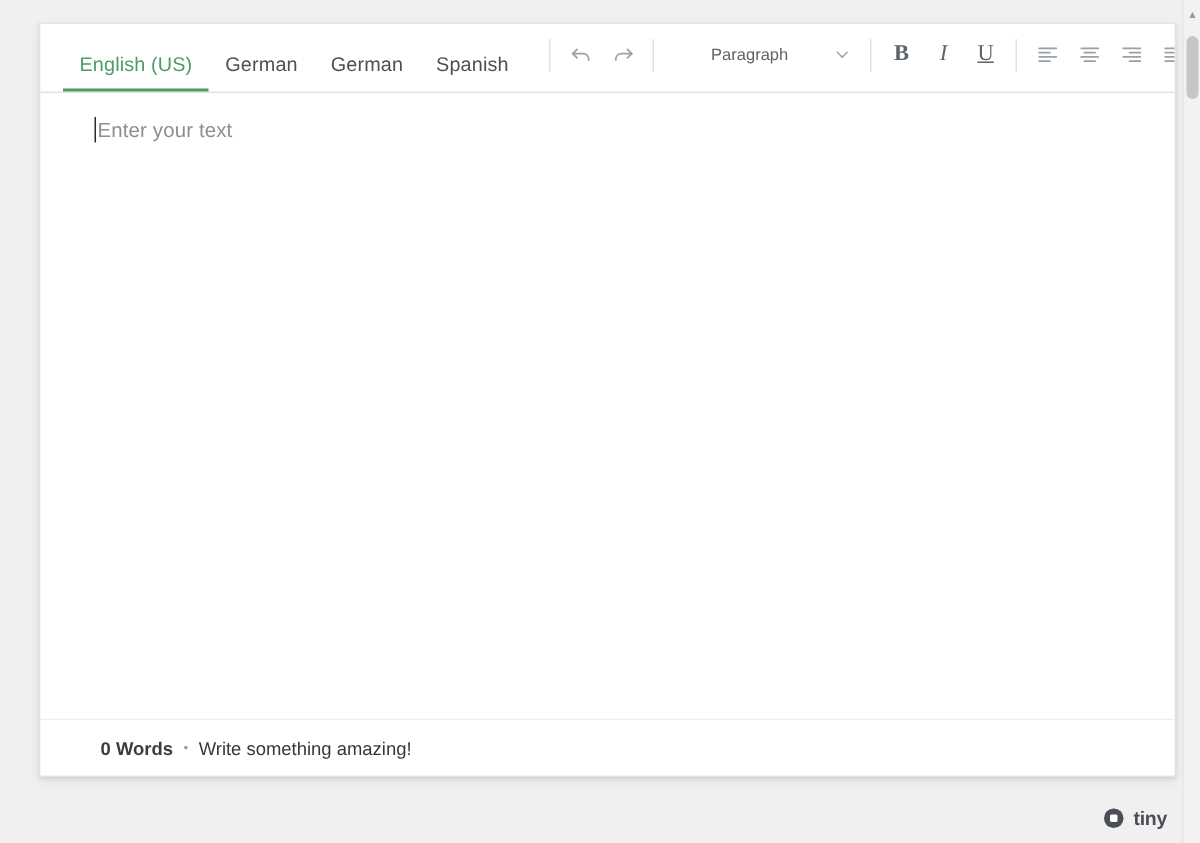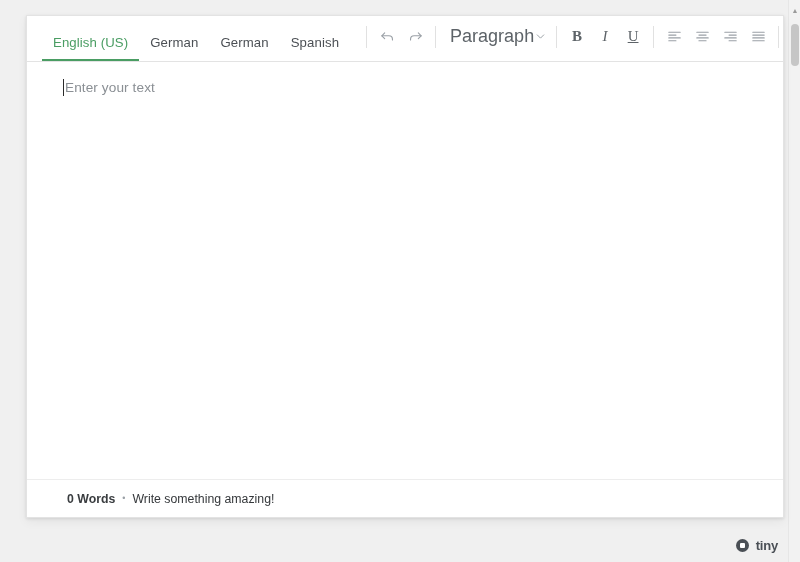--- a/index.html
+++ b/index.html
@@ -138,24 +138,25 @@
   .tb-fmt.underline { text-decoration: underline; font-family: "Liberation Serif", serif; font-size: 15px; }
 
   .tb-select {
     display: flex;
     align-items: center;
     justify-content: space-between;
     width: 108px;
     height: 28px;
     padding: 0 6px 0 8px;
     box-sizing: border-box;
-    font-size: 18px;
+    font-size: 11px;
     color: #5d6368;
     cursor: pointer;
     border-radius: 3px;
+    margin-left: 24px;
   }
   .tb-select .chev {
     color: #9aa0a6;
     display: flex;
     align-items: center;
   }
 
   
   .content-area {
     flex: 1 1 auto;

